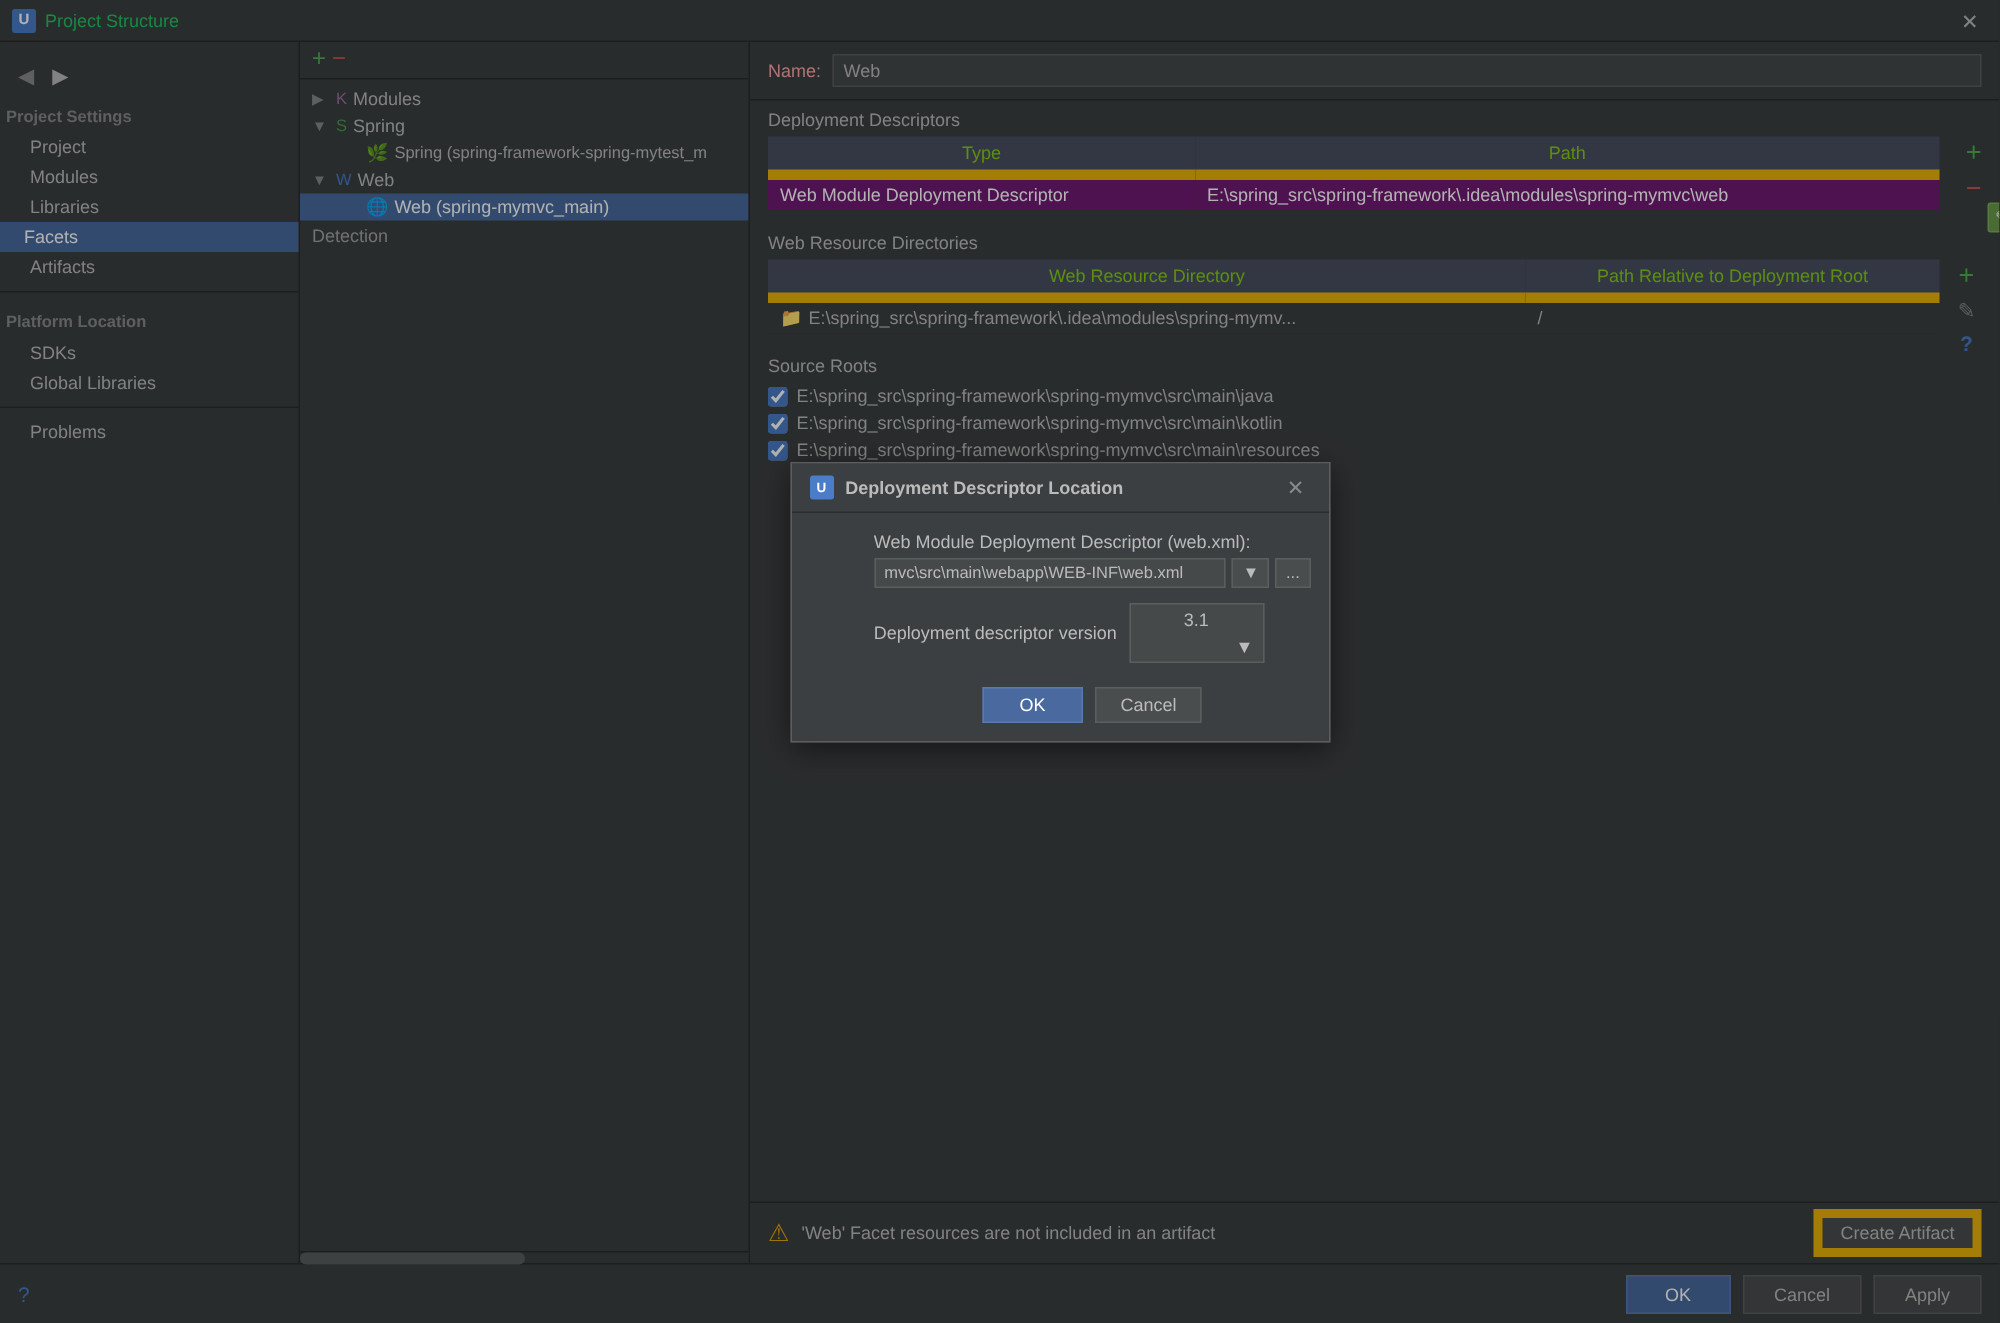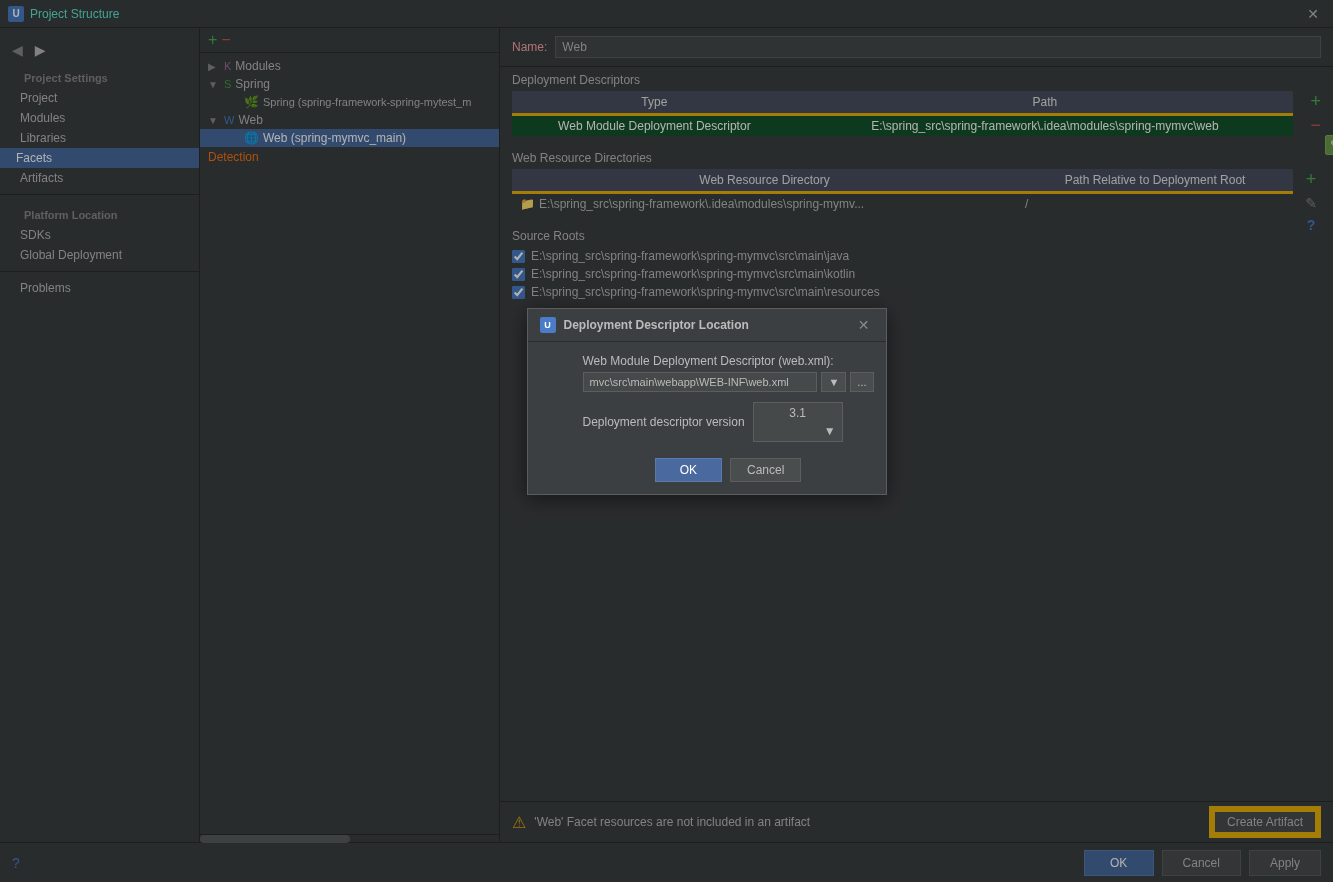--- a/index.html
+++ b/index.html
@@ -32,21 +32,21 @@
       display: flex;
       align-items: center;
       justify-content: center;
       font-size: 10px;
       color: white;
       font-weight: bold;
     }
     .title-bar-text {
       flex: 1;
       font-size: 12px;
-      color: #5eead4;
+      color: #22c55e;
     }
     .title-bar-close {
       cursor: pointer;
       color: #bbbbbb;
       font-size: 14px;
       padding: 2px 6px;
     }
 
     
     .main-layout {
@@ -58,21 +58,21 @@
     .sidebar {
       width: 200px;
       background: #3c3f41;
       border-right: 1px solid #2b2b2b;
       padding: 8px 0;
       flex-shrink: 0;
     }
     .sidebar-section-label {
       font-size: 11px;
       color: #888;
-      padding: 8px 24px 4px;
+      padding: 8px 4px 4px;
       font-weight: bold;
       text-transform: none;
     }
     .sidebar-item {
       padding: 3px 12px 3px 20px;
       cursor: pointer;
       color: #bbbbbb;
       font-size: 12px;
     }
     .sidebar-item.active {
@@ -181,35 +181,34 @@
       padding: 6px 12px 4px;
       font-weight: normal;
     }
     .data-table {
       width: 100%;
       border-collapse: collapse;
       font-size: 12px;
     }
     .data-table th {
       background: #4a5060;
-      color: #e5e5e5;
+      color: #84cc16;
       text-align: center;
       padding: 4px 8px;
       font-weight: normal;
-      border-bottom: 3px solid #eab308;
+      border-bottom: 7px solid #eab308;
     }
     .data-table td {
       padding: 3px 8px;
       color: #bbbbbb;
       border-bottom: 1px solid #3a3d3e;
     }
     .data-table tr.selected td {
-      background: #14532d;
+      background: #701a75;
       color: white;
-      text-align: center;
     }
     .table-edit-btn {
       position: absolute;
       top: 44px;
       right: -24px;
       color: #888;
       font-size: 14px;
       cursor: pointer;
       background: #555;
       border: 1px solid #666;
@@ -451,21 +450,21 @@
     }
 
     
     .detection-row {
       display: flex;
       align-items: center;
       padding: 3px 8px;
     }
     .detection-label {
       font-size: 12px;
-      color: #f97316;
+      color: #a3a3a3;
     }
 
     .content-scroll {
       flex: 1;
       overflow-y: auto;
       overflow-x: hidden;
     }
 
     .table-wrapper {
       position: relative;
@@ -515,21 +514,21 @@
     </div>
     <div class="sidebar-item">
       <span>Artifacts</span>
     </div>
     <div class="sidebar-divider"></div>
     <div class="sidebar-section-label">Platform Location</div>
     <div class="sidebar-item">
       <span>SDKs</span>
     </div>
     <div class="sidebar-item">
-      <span>Global Deployment</span>
+      <span>Global Libraries</span>
     </div>
     <div class="sidebar-divider"></div>
     <div class="sidebar-item">
       <span>Problems</span>
     </div>
   </div>
 
   <div class="tree-panel">
     <div class="tree-toolbar">
       <span class="tree-btn">+</span>

